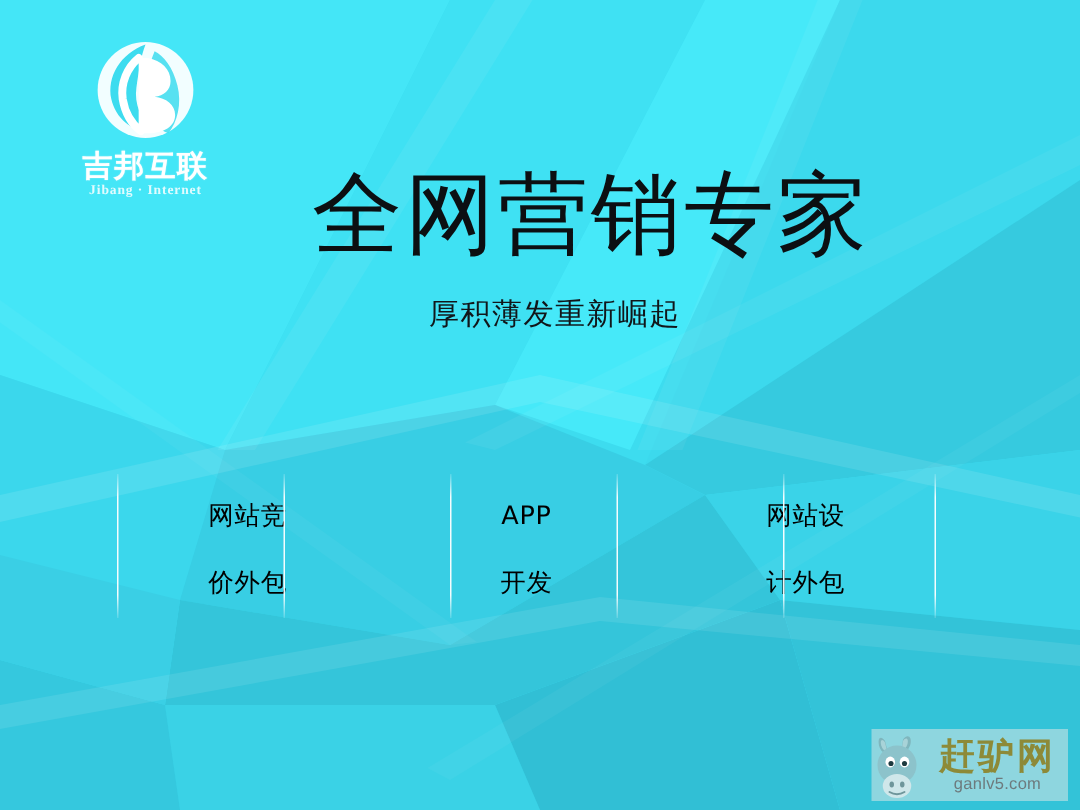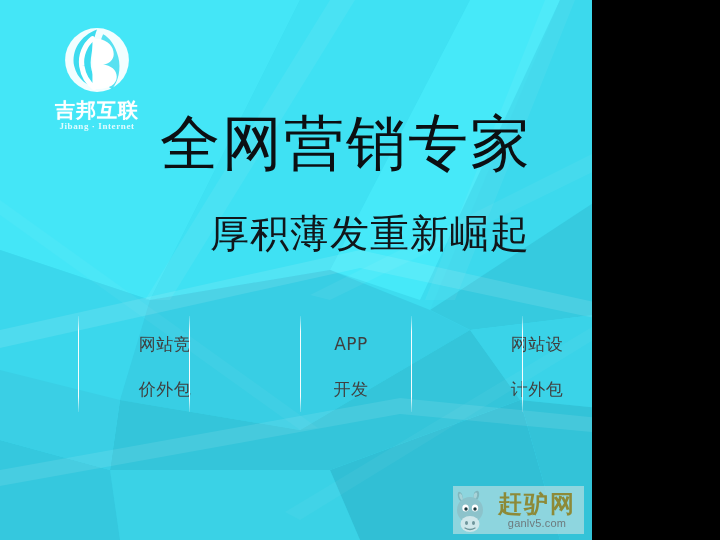--- a/index.html
+++ b/index.html
@@ -2,21 +2,21 @@
 <html><head>
 <meta charset="utf-8">
 <style>
   html, body {
     margin: 0;
     padding: 0;
     background: #000;
   }
   #stage {
     position: relative;
-    width: 592px;
+    width: 720px;
     height: 540px;
     overflow: hidden;
     font-family: "Liberation Sans", "DejaVu Sans", sans-serif;
     background: #3ee0f2;
     user-select: none;
   }
   #bg {
     position: absolute;
     inset: 0;
     width: 720px;
@@ -59,43 +59,42 @@
     opacity: .95;
     line-height: 1.1;
   }
 
   
   .headline {
     position: absolute;
     left: 160px;
     top: 112px;
     width: 420px;
-    text-align: left;
+    text-align: right;
     z-index: 5;
     font-family: "DejaVu Sans", "Liberation Sans", sans-serif;
     font-size: 60px;
     line-height: 1.05;
     letter-spacing: 2px;
     color: #0c0f12;
     white-space: nowrap;
   }
   .subhead {
     position: absolute;
     left: 160px;
     top: 200px;
     width: 420px;
     text-align: center;
     z-index: 5;
-    font-family: Liberation Serif, serif;
-    font-size: 39px;
+    font-family: Liberation Mono, monospace;
+    font-size: 20px;
     line-height: 1.2;
     letter-spacing: 1px;
     color: #11161a;
     white-space: nowrap;
-    margin-top: 11px;
   }
 
   
   .services {
     position: absolute;
     left: 72px;
     top: 316px;
     width: 558px;
     height: 100px;
     z-index: 5;
@@ -108,21 +107,21 @@
     flex-direction: column;
     align-items: center;
     justify-content: center;
     padding-top: 2px;
   }
   .svc-line {
     font-family: "DejaVu Sans", "Liberation Sans", sans-serif;
     font-size: 17px;
     line-height: 1.0;
     letter-spacing: .5px;
-    color: #404040;
+    color: #000000;
     white-space: nowrap;
   }
   .svc-line + .svc-line { margin-top: 28px; }
   .divider {
     position: absolute;
     top: 0;
     width: 1px;
     height: 96px;
     background: linear-gradient(to bottom,
       rgba(255,255,255,.15) 0%,

